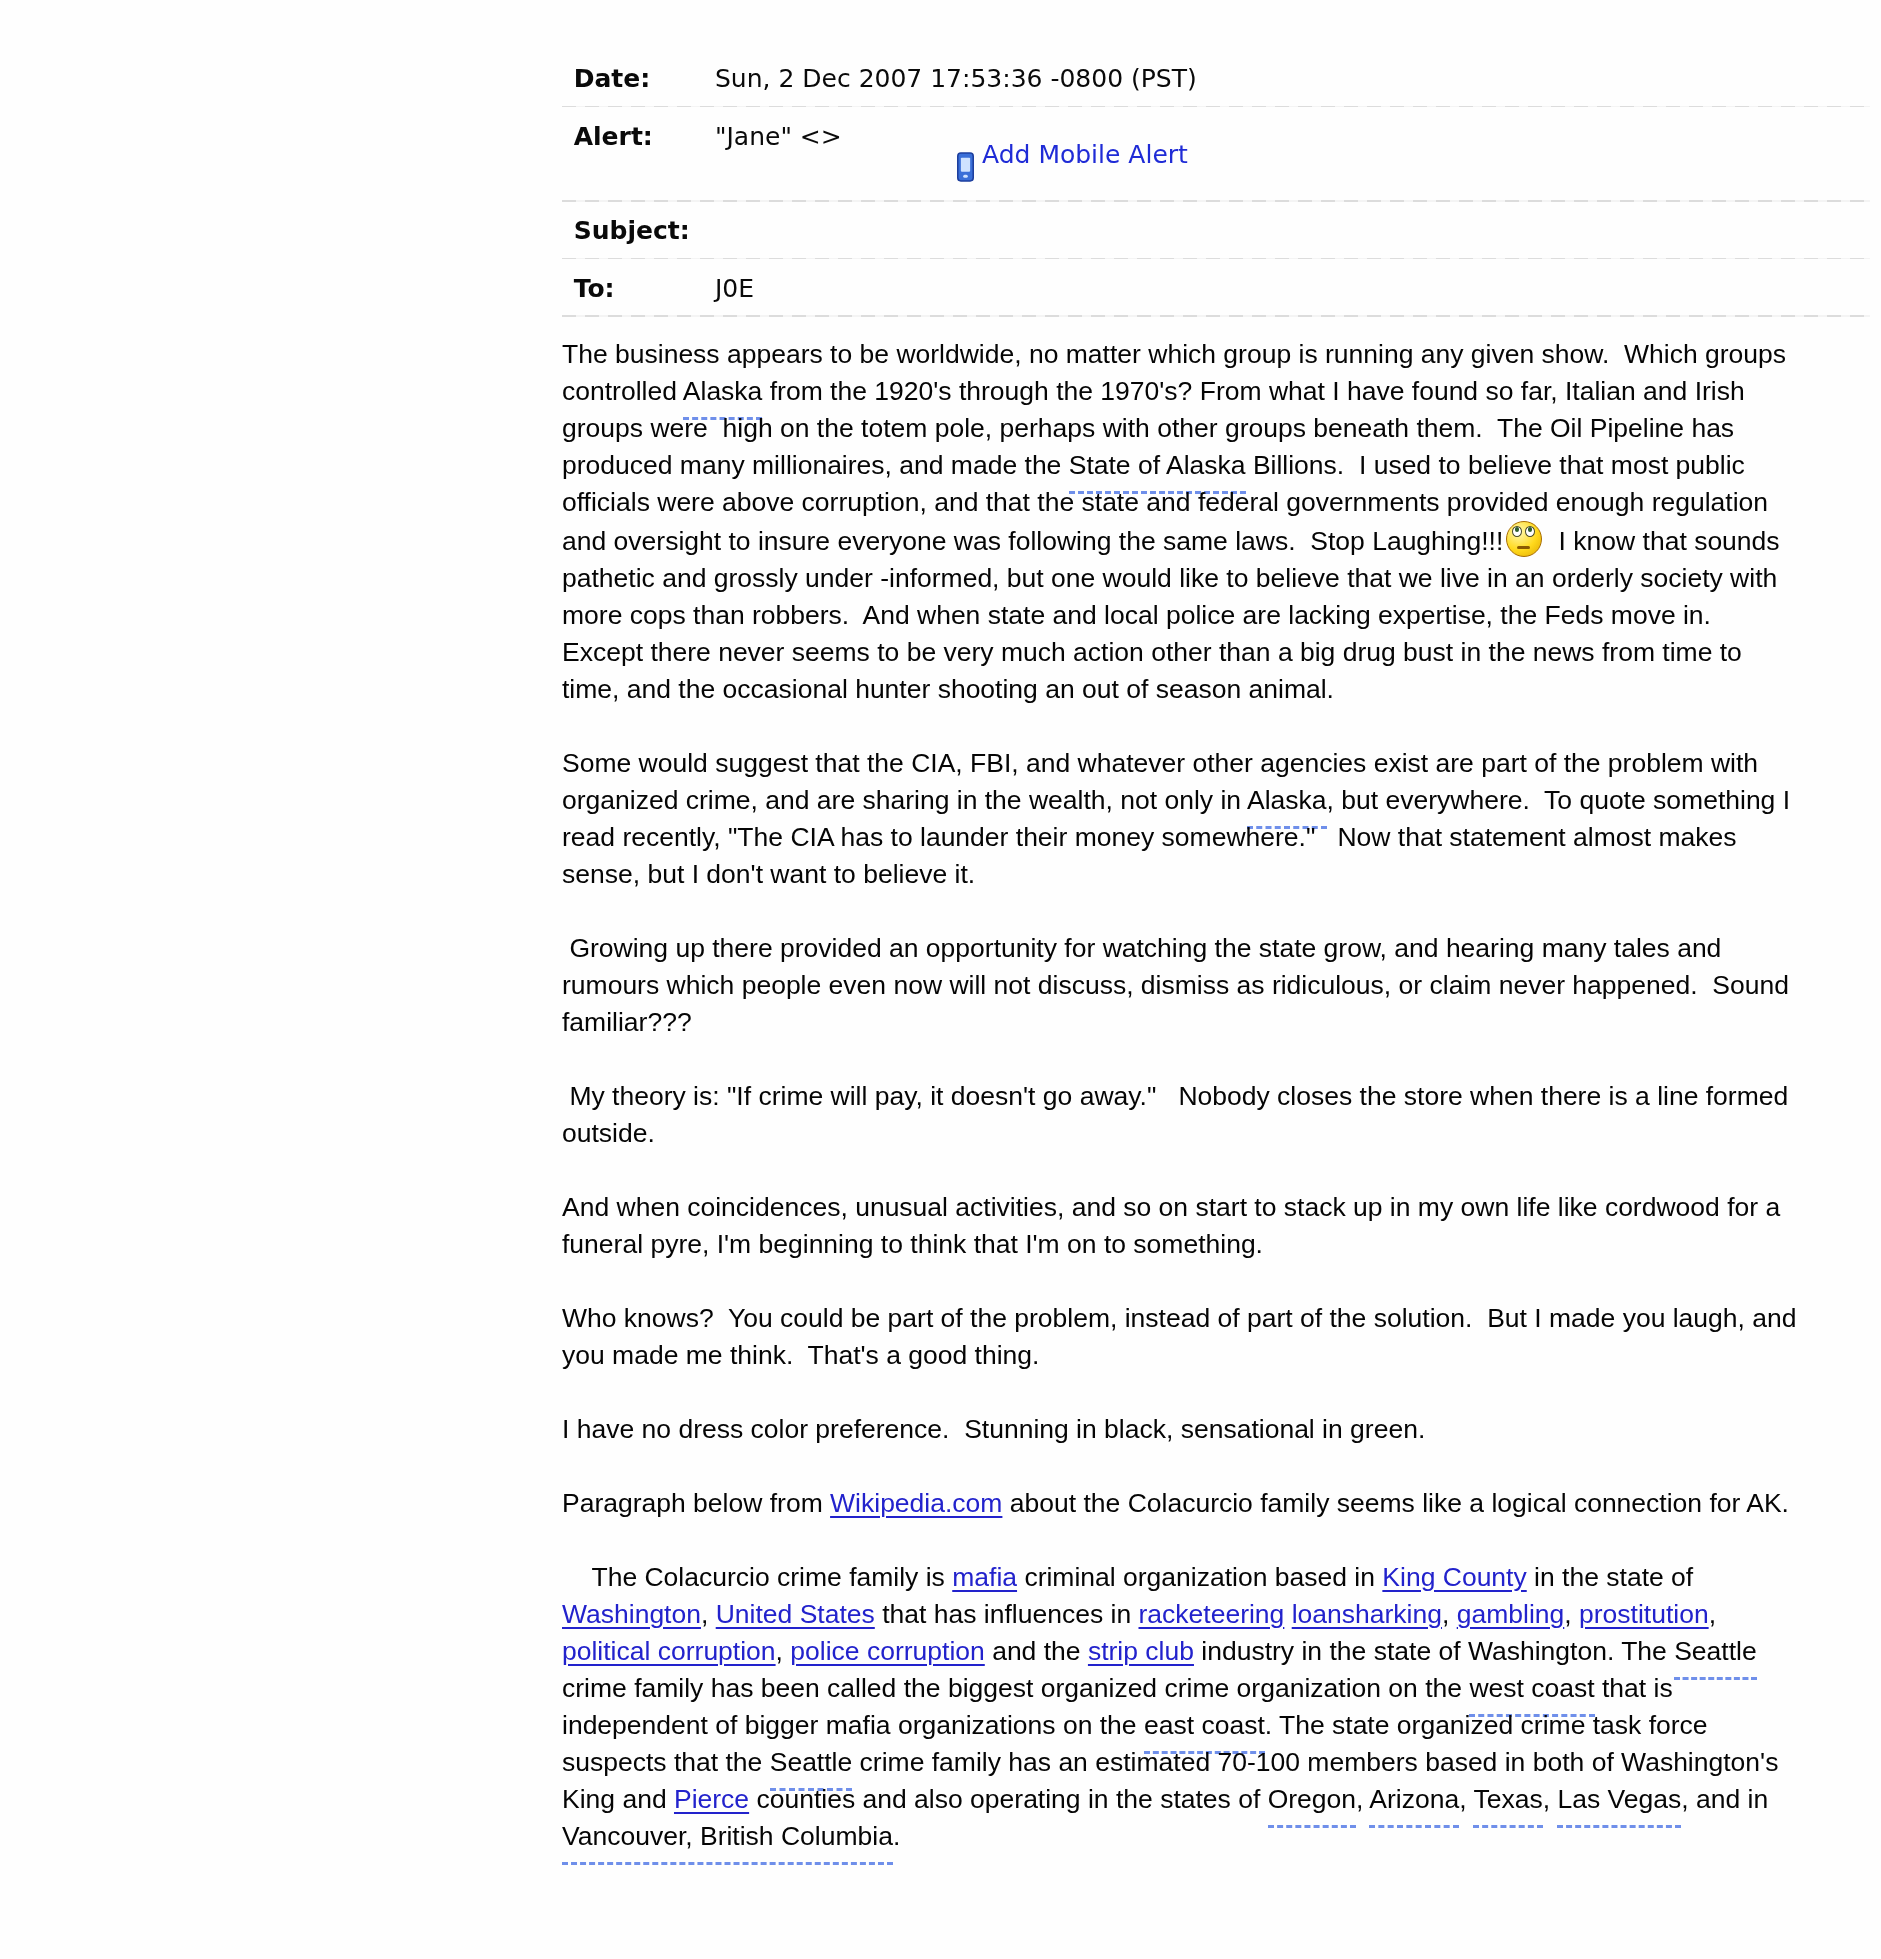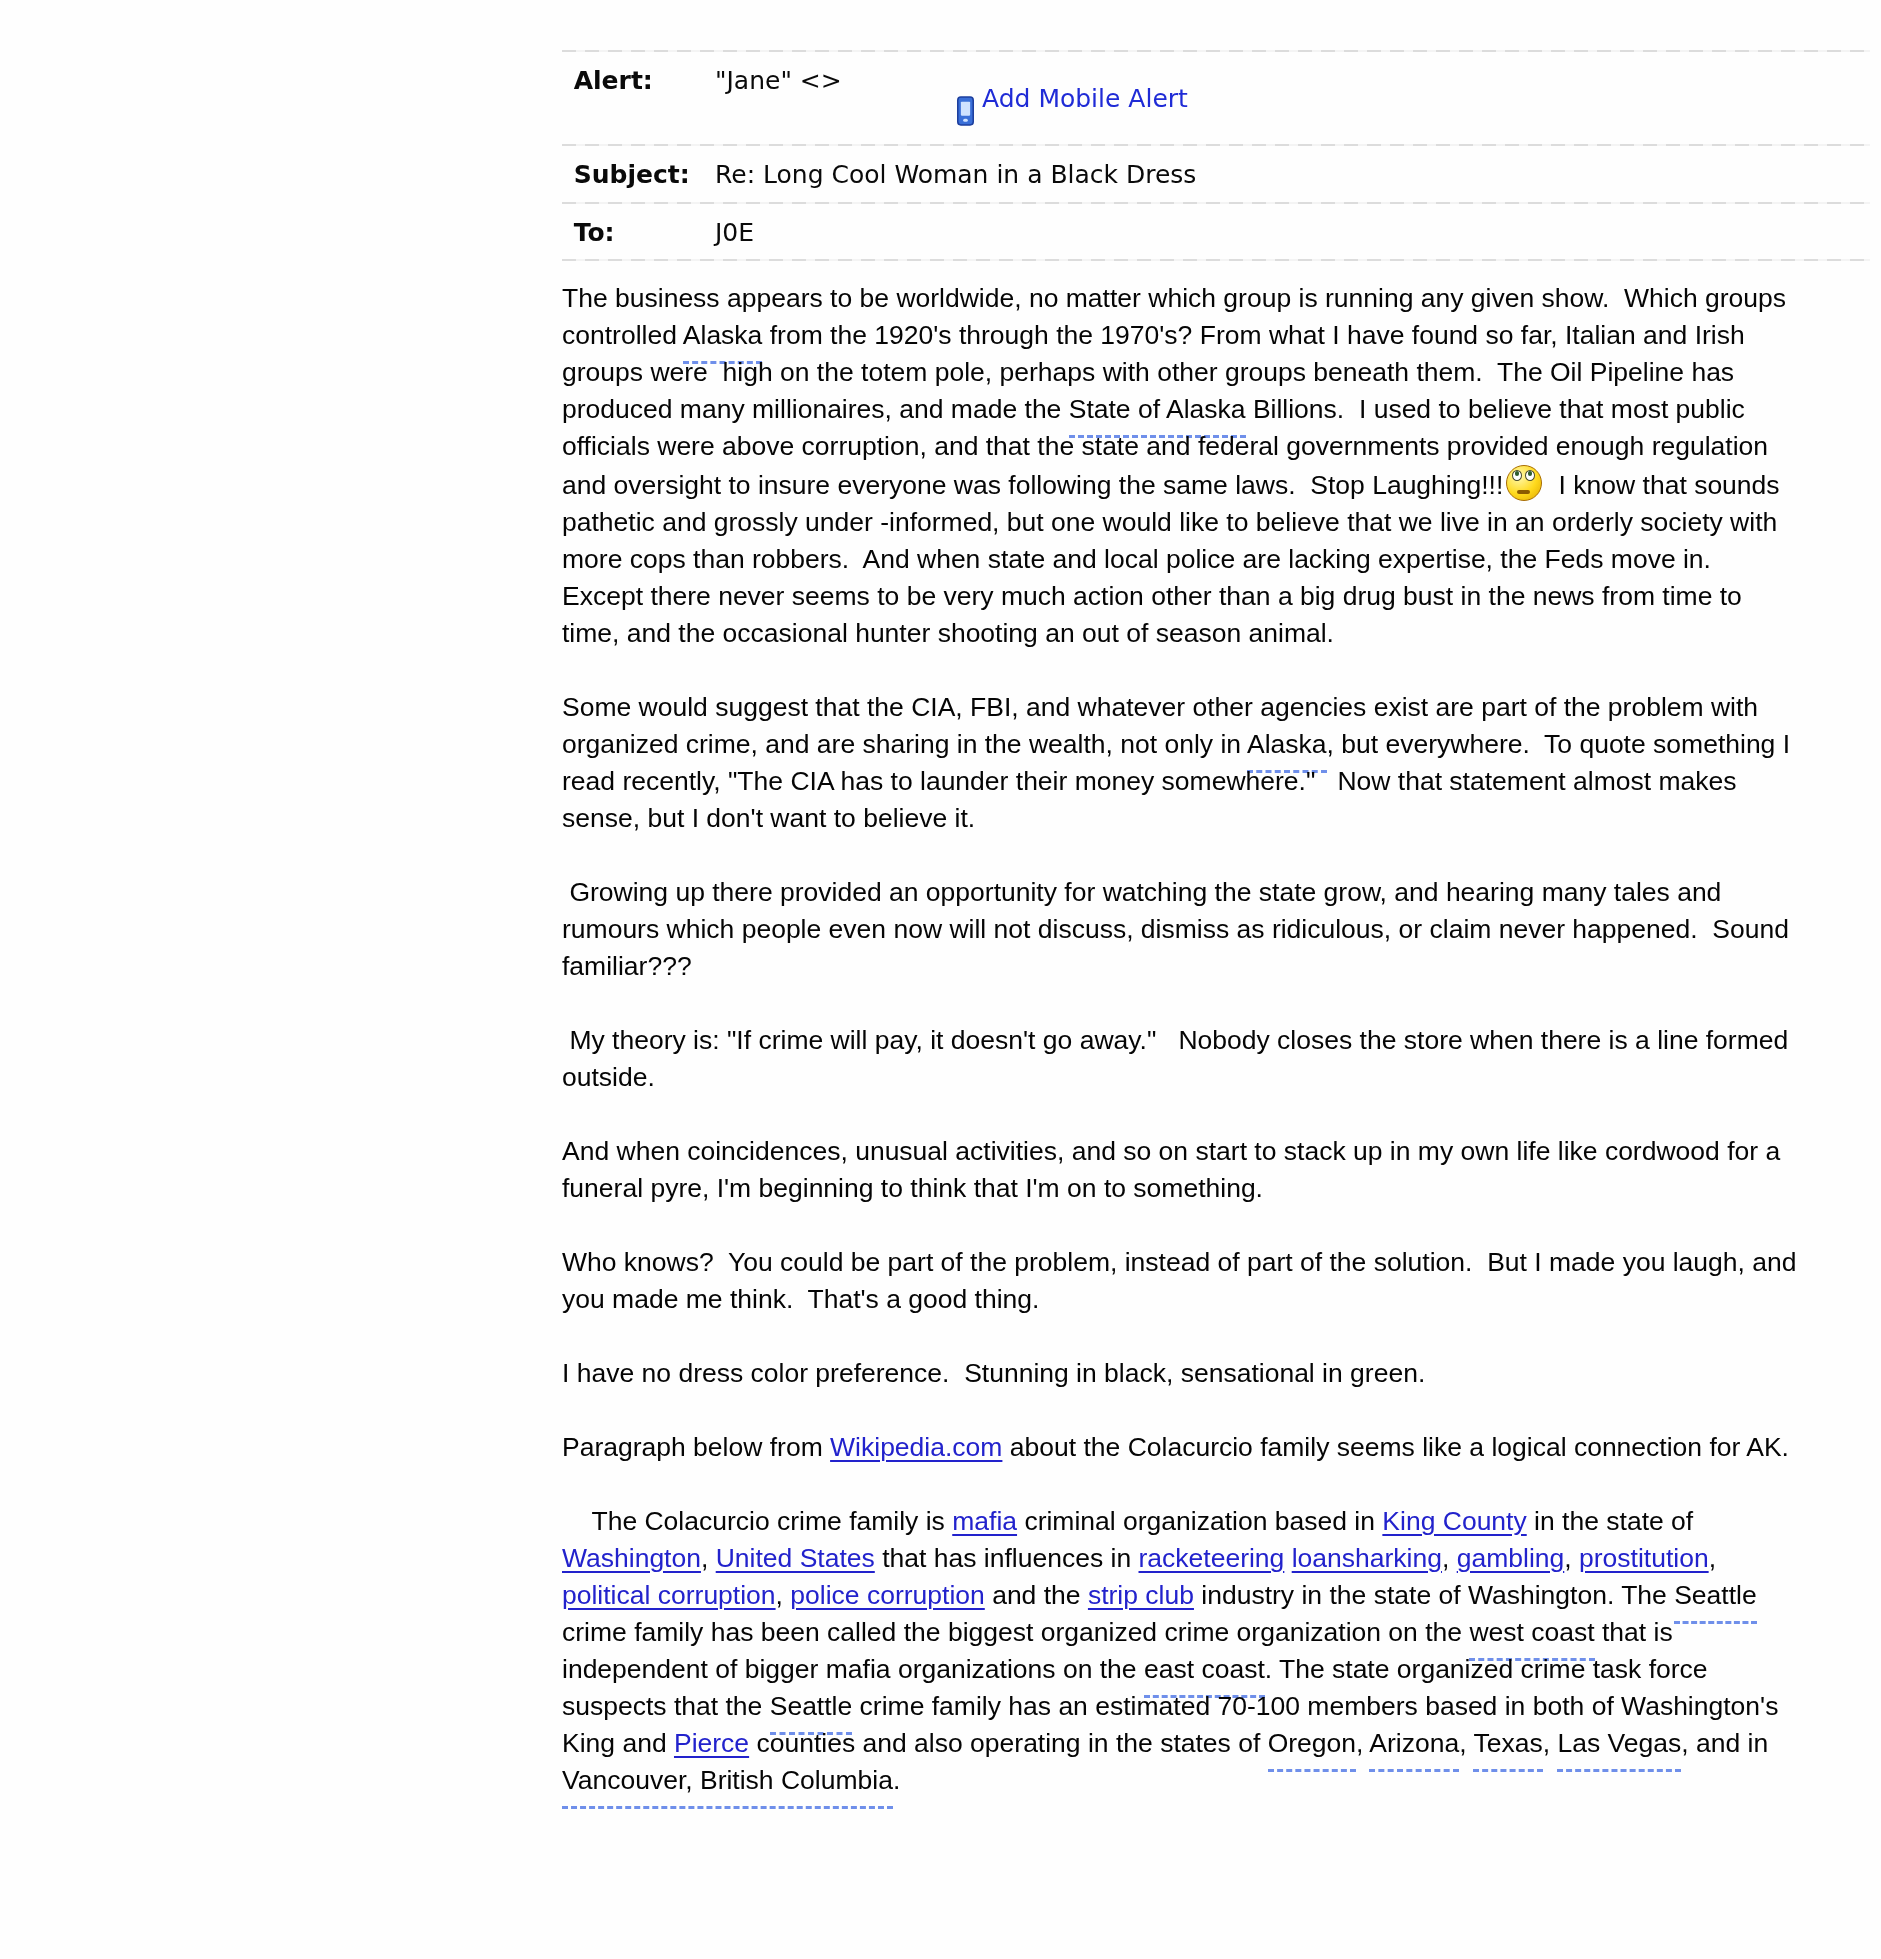--- a/index.html
+++ b/index.html
@@ -71,36 +71,39 @@
   .phoneic { width:17px; height:30px; }
 </style>
 </head>
 <body>
 
 <div class="page">
   <div class="email">
 
     <div class="hdr">
 
+      <div class="hdr-row">
+        <div class="hdr-label">Date:</div>
+        <div class="hdr-value">Sun, 2 Dec 2007 17:53:36 -0800 (PST)</div>
+      </div>
       <div class="hdr-sep"></div>
 
       <div class="hdr-row">
         <div class="hdr-label">Alert:</div>
         <div class="hdr-value"><span>"Jane" &lt;&gt;</span><span class="from-extra gap-b"><span class="hlink"><span class="ic">
           <svg class="phoneic" width="17" height="30" viewBox="0 0 22 38">
             <rect x="1" y="1" width="20" height="36" rx="4" fill="#3a6fd8" stroke="#1d3f9e" stroke-width="2"></rect>
             <rect x="5" y="7" width="12" height="18" rx="1" fill="#cfe2ff"></rect>
             <rect x="8" y="29" width="6" height="4" rx="2" fill="#cfe2ff"></rect>
           </svg></span><span>Add Mobile Alert</span></span></span></div>
       </div>
       <div class="hdr-sep"></div>
 
       <div class="hdr-row">
         <div class="hdr-label">Subject:</div>
-        <div class="hdr-value">Re: Long Cool Woman in a Black Dress</div>
       </div>
       <div class="hdr-sep"></div>
 
       <div class="hdr-row">
         <div class="hdr-label">To:</div>
         <div class="hdr-value">J0E</div>
       </div>
       <div class="hdr-sep"></div>
 
     </div>

